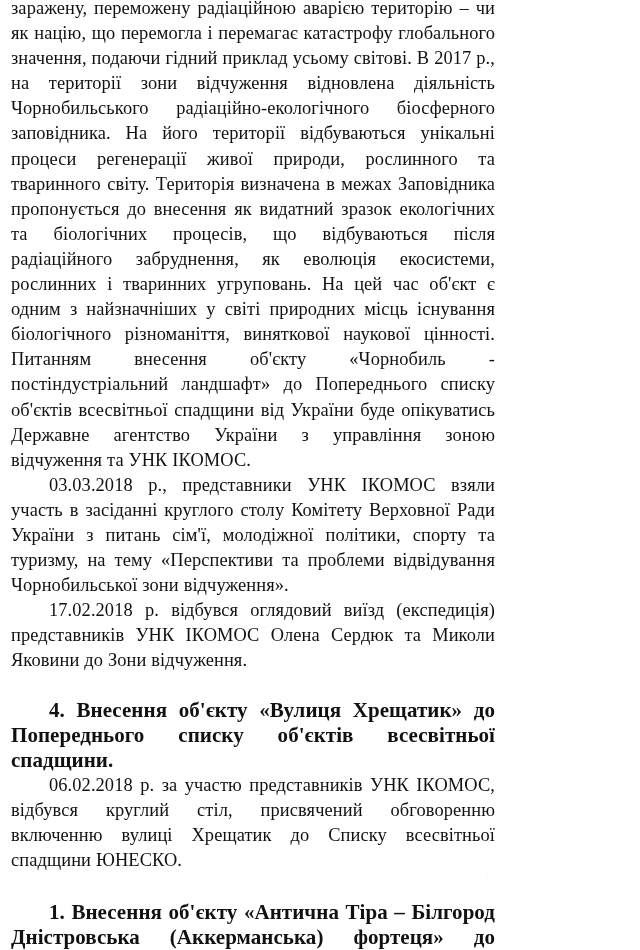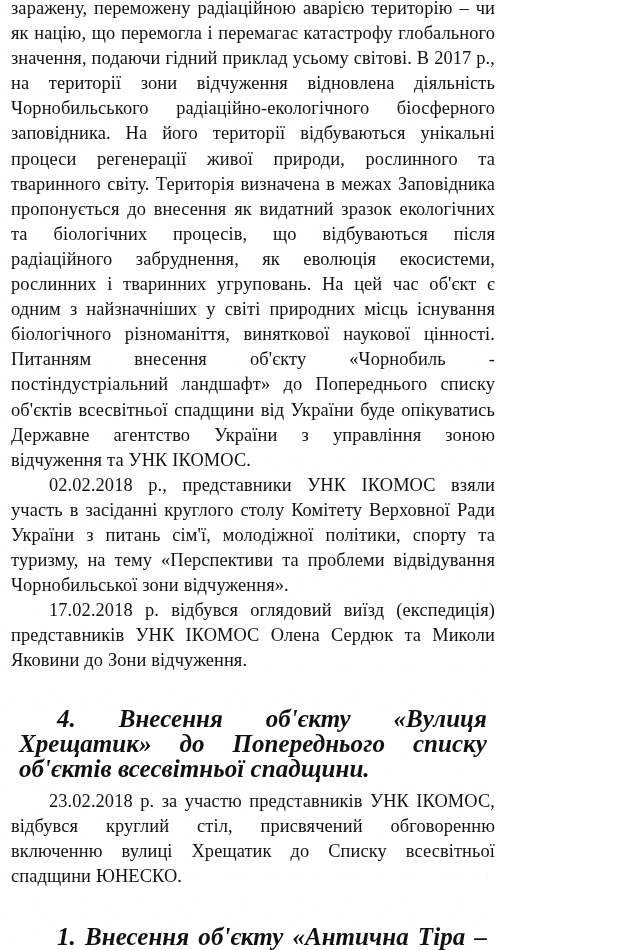--- a/index.html
+++ b/index.html
@@ -36,29 +36,28 @@
     text-justify: inter-word;
     text-indent: 38px;
     letter-spacing: 0.1px;
     word-spacing: 0.2px;
     -webkit-font-smoothing: antialiased;
   }
   p.para.no-indent {
     text-indent: 0;
   }
   p.heading {
-    margin: 8px;
+    margin: 0;
     padding: 0;
-    font-size: 25px;
+    font-size: 21px;
     line-height: 25.1px;
     text-align: justify;
     text-justify: inter-word;
     text-indent: 38px;
     font-weight: bold;
-    font-style: italic;
     letter-spacing: 0.05px;
   }
   .gap-md { height: 24px; }
   .gap-lg { height: 27px; }
 
   
   .grain {
     position: absolute;
     inset: 0;
     pointer-events: none;
@@ -71,23 +70,23 @@
       radial-gradient(circle at 49% 54%, #000 0.4px, transparent 0.8px);
     background-size: 37px 41px, 53px 29px, 61px 47px, 43px 59px, 71px 67px;
   }
 </style>
 </head>
 <body>
 
 <div class="page">
   <div class="doc-body" id="doc-body">
       <p class="para no-indent">заражену, переможену радіаційною аварією територію – чи як націю, що перемогла і перемагає катастрофу глобального значення, подаючи гідний приклад усьому світові. В 2017 р., на території зони відчуження відновлена діяльність Чорнобильського радіаційно-екологічного біосферного заповідника. На його території відбуваються унікальні процеси регенерації живої природи, рослинного та тваринного світу. Територія визначена в межах Заповідника пропонується до внесення як видатний зразок екологічних та біологічних процесів, що відбуваються після радіаційного забруднення, як еволюція екосистеми, рослинних і тваринних угруповань. На цей час об'єкт є одним з найзначніших у світі природних місць існування біологічного різноманіття, виняткової наукової цінності. Питанням внесення об'єкту «Чорнобиль - постіндустріальний ландшафт» до Попереднього списку об'єктів всесвітньої спадщини від України буде опікуватись Державне агентство України з управління зоною відчуження та УНК ІКОМОС.</p>
-      <p class="para">02.02.2018 р., представники УНК ІКОМОС взяли участь в засіданні круглого столу Комітету Верховної Ради України з питань сім'ї, молодіжної політики, спорту та туризму, на тему «Перспективи та проблеми відвідування Чорнобильської зони відчуження».</p>
+      <p class="para">03.03.2018 р., представники УНК ІКОМОС взяли участь в засіданні круглого столу Комітету Верховної Ради України з питань сім'ї, молодіжної політики, спорту та туризму, на тему «Перспективи та проблеми відвідування Чорнобильської зони відчуження».</p>
       <p class="para">17.02.2018 р. відбувся оглядовий виїзд (експедиція) представників УНК ІКОМОС Олена Сердюк та Миколи Яковини до Зони відчуження.</p>
       <div class="gap-md"></div>
       <p class="heading">4. Внесення об'єкту «Вулиця Хрещатик» до  Попереднього списку об'єктів всесвітньої спадщини.</p>
-      <p class="para">23.02.2018 р. за участю представників УНК ІКОМОС, відбувся круглий стіл, присвячений обговоренню включенню вулиці Хрещатик до Списку всесвітньої спадщини ЮНЕСКО.</p>
+      <p class="para">06.02.2018 р. за участю представників УНК ІКОМОС, відбувся круглий стіл, присвячений обговоренню включенню вулиці Хрещатик до Списку всесвітньої спадщини ЮНЕСКО.</p>
       <div class="gap-lg"></div>
       <p class="heading">1. Внесення об'єкту «Антична Тіра – Білгород Дністровська (Аккерманська) фортеця» до  Попереднього списку об'єктів всесвітньої спадщини.</p>
       <p class="para">Визначна універсальна цінність об'єкту полягає в унікальному поєднанні частини античного міста з шедевром європейського фортифікаційного мистецтва, в неповторному ландшафті, існуючого безперервного більше ніж 2,5 тисяч років.</p>
     </div>
   <div class="grain"></div>
 </div>
 
 </body></html>

